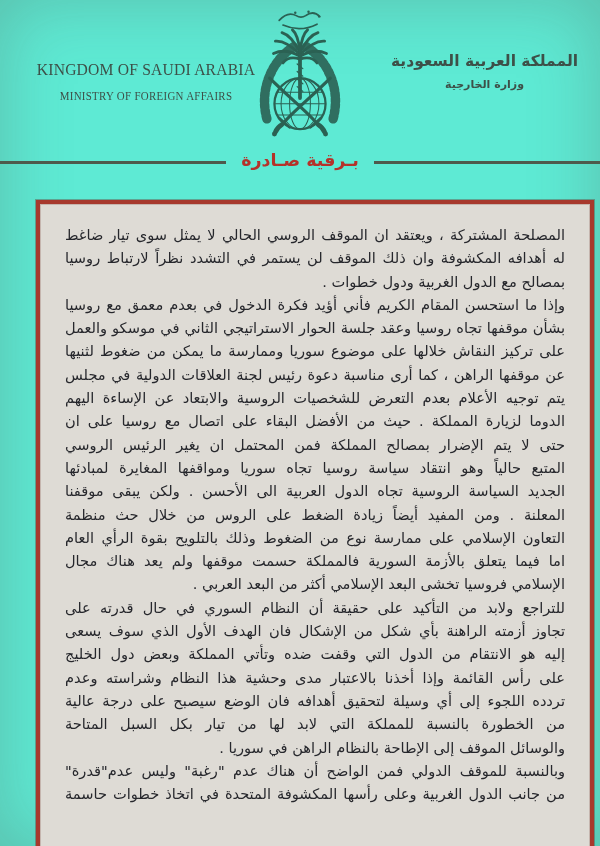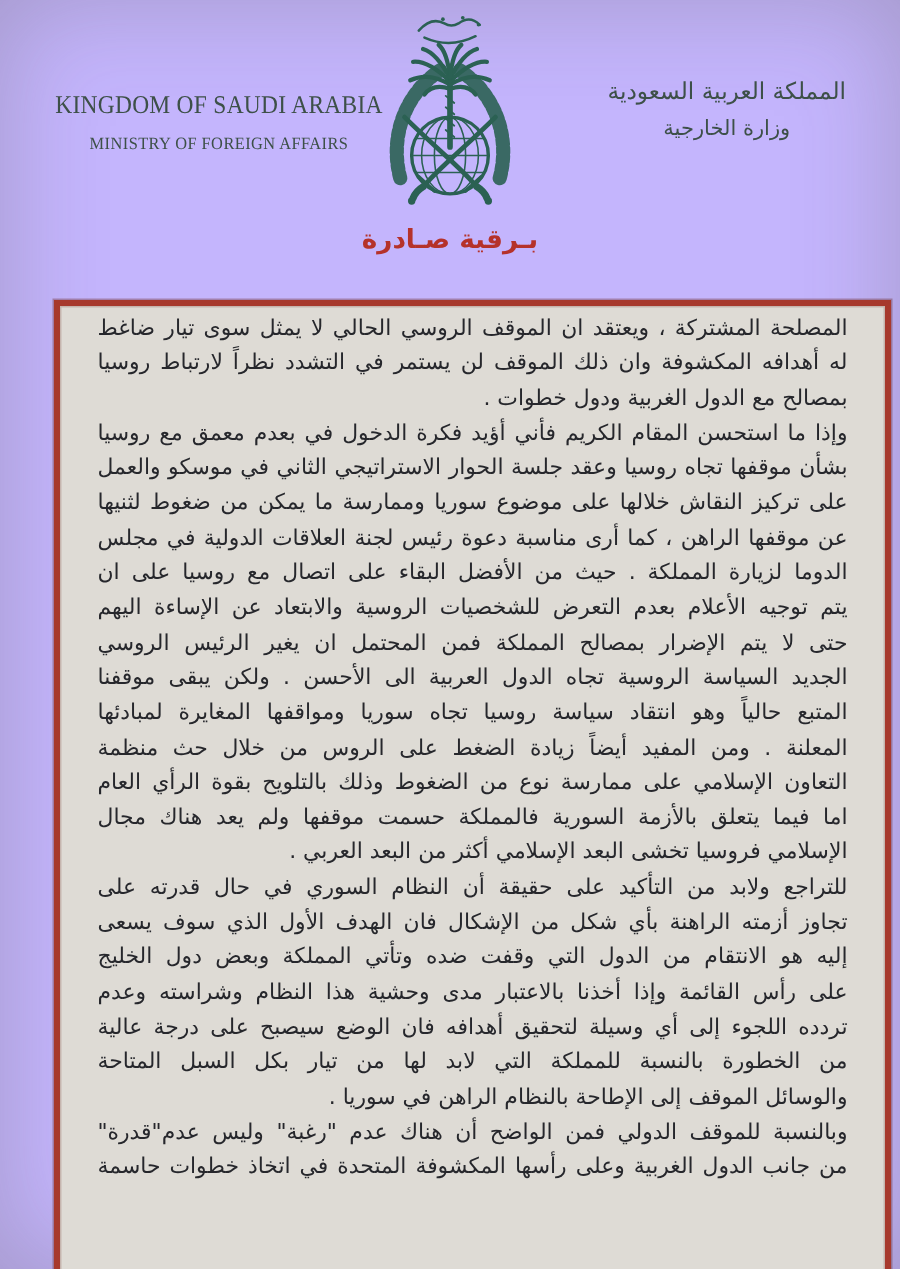--- a/index.html
+++ b/index.html
@@ -1,54 +1,54 @@
 <!DOCTYPE html>
 <html lang="ar"><head>
 <meta charset="utf-8">
 <style>
   html,body { margin:0; padding:0; }
   .page {
     position:relative; width:600px; height:846px; overflow:hidden;
-    background:#c4b5fd;
+    background:#5eead4;
     box-shadow: inset 0 0 70px rgba(80,75,65,.28);
     font-family:"DejaVu Sans", sans-serif;
   }
   
   .en-block {
     position:absolute; left:26px; top:60px; width:240px; text-align:center;
     color:#3d5048; font-family:"Liberation Serif", serif;
   }
   .en-line1 { font-size:17px; white-space:nowrap; transform:scaleX(.92); letter-spacing:.2px; }
   .en-line2 { font-size:11.5px; margin-top:10px; white-space:nowrap; transform:scaleX(.95); letter-spacing:.3px; }
   .ar-block {
     position:absolute; right:18px; top:52px; width:195px; text-align:center;
-    color:#3d5048; font-weight:normal; direction:rtl;
+    color:#3d5048; font-weight:bold; direction:rtl;
   }
   .ar-line1 { font-size:15.5px; }
-  .ar-line2 { font-size:14px; margin-top:8px; }
+  .ar-line2 { font-size:11px; margin-top:8px; }
   .emblem { position:absolute; left:50%; top:4px; transform:translateX(-50%); line-height:0; }
   
   .rule-row {
     position:absolute; top:147px; left:0; right:0; height:30px;
-    display:flex; align-items:center;flex-direction:column;
+    display:flex; align-items:center;
   }
   .rule { flex:1; height:3px; background:#4e5a4c; }
   .doc-label {
     color:#b5322a; font-weight:bold; font-size:17.5px;
     padding:0 15px 4px 15px; direction:rtl; white-space:nowrap;
   }
   
   .red-box {
     position:absolute; left:36px; top:200px; width:558px; height:700px;
     box-sizing:border-box;
     background:#dedbd5;
     border:4px solid #a7392d;
     box-shadow: 0 0 0 1px rgba(100,30,22,.35), inset 0 0 0 1px rgba(100,30,22,.2);
   }
-  .body-text { padding:3px 25px 0 25px; }
+  .body-text { padding:19px 25px 0 25px; }
   .bline {
     direction:rtl; unicode-bidi:plaintext;
     font-size:14.6px; line-height:23.3px; color:#26272c;
     text-align:justify; text-align-last:justify;
     white-space:nowrap; overflow:hidden;
   }
   .bline.pend { text-align-last:right; }
 </style>
 </head>
 <body>
@@ -120,25 +120,25 @@
 
   <div class="red-box">
     <div class="body-text" dir="rtl">
         <div class="bline">المصلحة المشتركة ، ويعتقد ان الموقف الروسي الحالي لا يمثل سوى تيار ضاغط</div>
         <div class="bline">له أهدافه المكشوفة وان ذلك الموقف لن يستمر في التشدد نظراً لارتباط روسيا</div>
         <div class="bline pend">بمصالح مع الدول الغربية ودول خطوات .</div>
         <div class="bline">وإذا ما استحسن المقام الكريم فأني أؤيد فكرة الدخول في بعدم معمق مع روسيا</div>
         <div class="bline">بشأن موقفها تجاه روسيا وعقد جلسة الحوار الاستراتيجي الثاني في موسكو والعمل</div>
         <div class="bline">على تركيز النقاش خلالها على موضوع سوريا وممارسة ما يمكن من ضغوط لثنيها</div>
         <div class="bline">عن موقفها الراهن ، كما أرى مناسبة دعوة رئيس لجنة العلاقات الدولية في مجلس</div>
+        <div class="bline">يتم توجيه الأعلام بعدم التعرض للشخصيات الروسية والابتعاد عن الإساءة اليهم</div>
         <div class="bline">الدوما لزيارة المملكة . حيث من الأفضل البقاء على اتصال مع روسيا على ان</div>
-        <div class="bline">يتم توجيه الأعلام بعدم التعرض للشخصيات الروسية والابتعاد عن الإساءة اليهم</div>
         <div class="bline">حتى لا يتم الإضرار بمصالح المملكة فمن المحتمل ان يغير الرئيس الروسي</div>
+        <div class="bline">المتبع حالياً وهو انتقاد سياسة روسيا تجاه سوريا ومواقفها المغايرة لمبادئها</div>
         <div class="bline">الجديد السياسة الروسية تجاه الدول العربية الى الأحسن . ولكن يبقى موقفنا</div>
-        <div class="bline">المتبع حالياً وهو انتقاد سياسة روسيا تجاه سوريا ومواقفها المغايرة لمبادئها</div>
         <div class="bline">المعلنة . ومن المفيد أيضاً زيادة الضغط على الروس من خلال حث منظمة</div>
         <div class="bline">التعاون الإسلامي على ممارسة نوع من الضغوط وذلك بالتلويح بقوة الرأي العام</div>
         <div class="bline">اما فيما يتعلق بالأزمة السورية فالمملكة حسمت موقفها ولم يعد هناك مجال</div>
         <div class="bline pend">الإسلامي فروسيا تخشى البعد الإسلامي أكثر من البعد العربي .</div>
         <div class="bline">للتراجع ولابد من التأكيد على حقيقة أن النظام السوري في حال قدرته على</div>
         <div class="bline">تجاوز أزمته الراهنة بأي شكل من الإشكال فان الهدف الأول الذي سوف يسعى</div>
         <div class="bline">إليه هو الانتقام من الدول التي وقفت ضده وتأتي المملكة وبعض دول الخليج</div>
         <div class="bline">على رأس القائمة وإذا أخذنا بالاعتبار مدى وحشية هذا النظام وشراسته وعدم</div>
         <div class="bline">تردده اللجوء إلى أي وسيلة لتحقيق أهدافه فان الوضع سيصبح على درجة عالية</div>
         <div class="bline">من الخطورة بالنسبة للمملكة التي لابد لها من تيار بكل السبل المتاحة</div>

